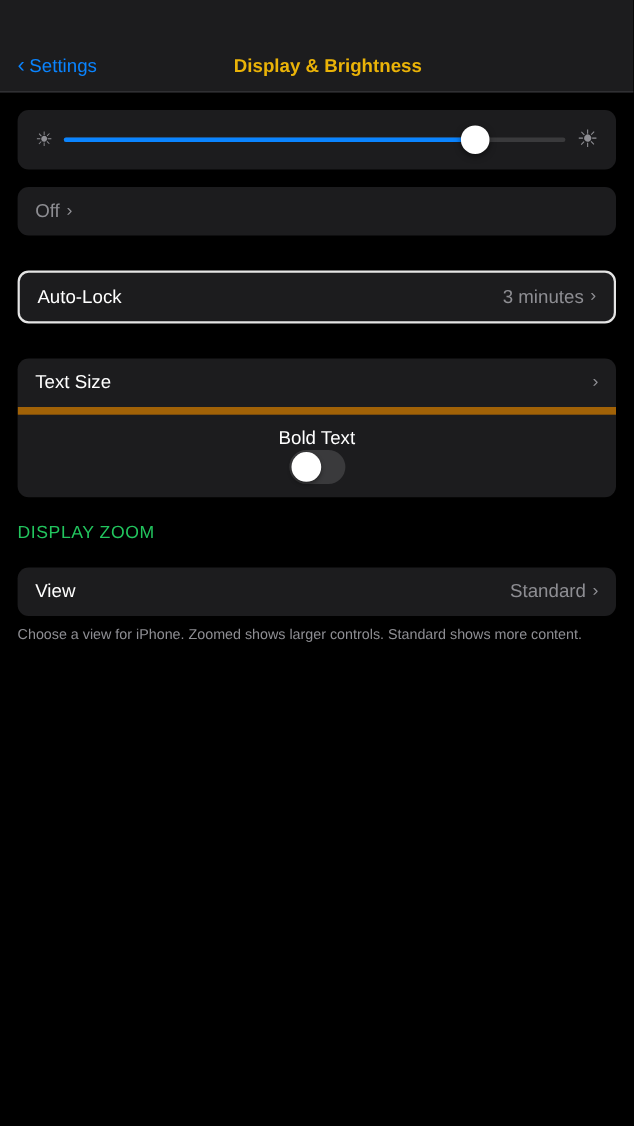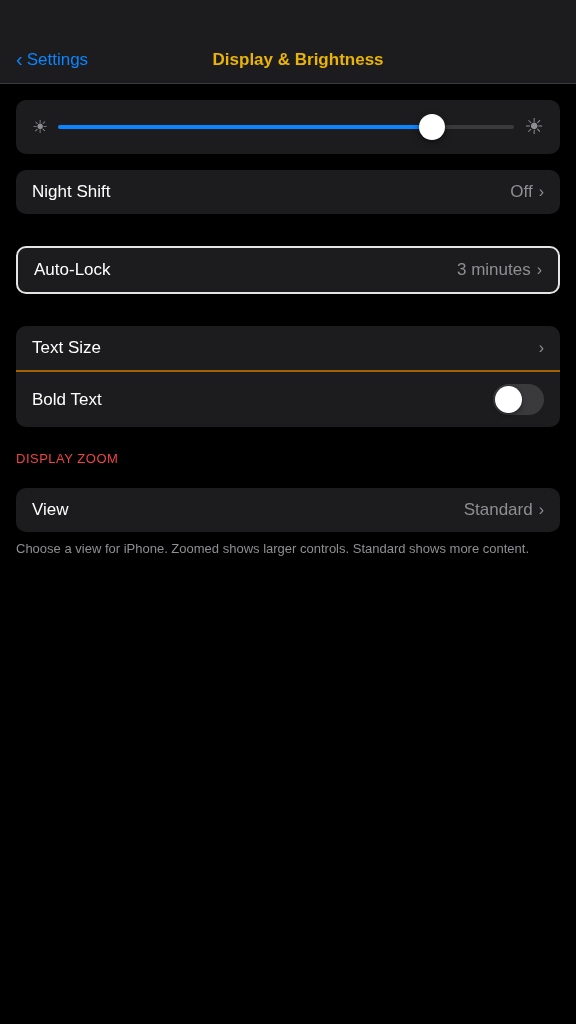--- a/index.html
+++ b/index.html
@@ -55,22 +55,22 @@
 
     
     .section {
       background: #1c1c1e;
       border-radius: 10px;
       margin: 16px 16px 0 16px;
       overflow: hidden;
     }
 
     .section-label {
-      color: #ef4444;
-      font-size: 13px;
+      color: #22c55e;
+      font-size: 16px;
       text-transform: uppercase;
       letter-spacing: 0.5px;
       padding: 8px 31px 6px 16px;
     }
 
     .section-footer {
       color: #8e8e93;
       font-size: 13px;
       padding: 8px 16px 16px 16px;
       line-height: 1.4;
@@ -78,21 +78,22 @@
 
     .row {
       display: flex;
       align-items: center;
       padding: 12px 16px;
       min-height: 44px;
       position: relative;
     }
 
     .row + .row {
-      border-top: 2px solid #a16207;
+      border-top: 7px solid #a16207;
+      flex-direction: column;
     }
 
     .row-label {
       font-size: 17px;
       color: #fff;
       flex: 1;
     }
 
     .row-value {
       color: #8e8e93;
@@ -232,21 +233,20 @@
       </div>
       <span class="sun-icon large">☀</span>
     </div>
 
 
   </div>
 
 
   <div class="section">
     <div class="row">
-      <span class="row-label">Night Shift</span>
       <span class="row-value">Off</span>
       <span class="chevron">›</span>
     </div>
   </div>
 
   <div class="gap"></div>
 
   <div class="auto-lock-section">
     <div class="row">
       <span class="row-label">Auto-Lock</span>

